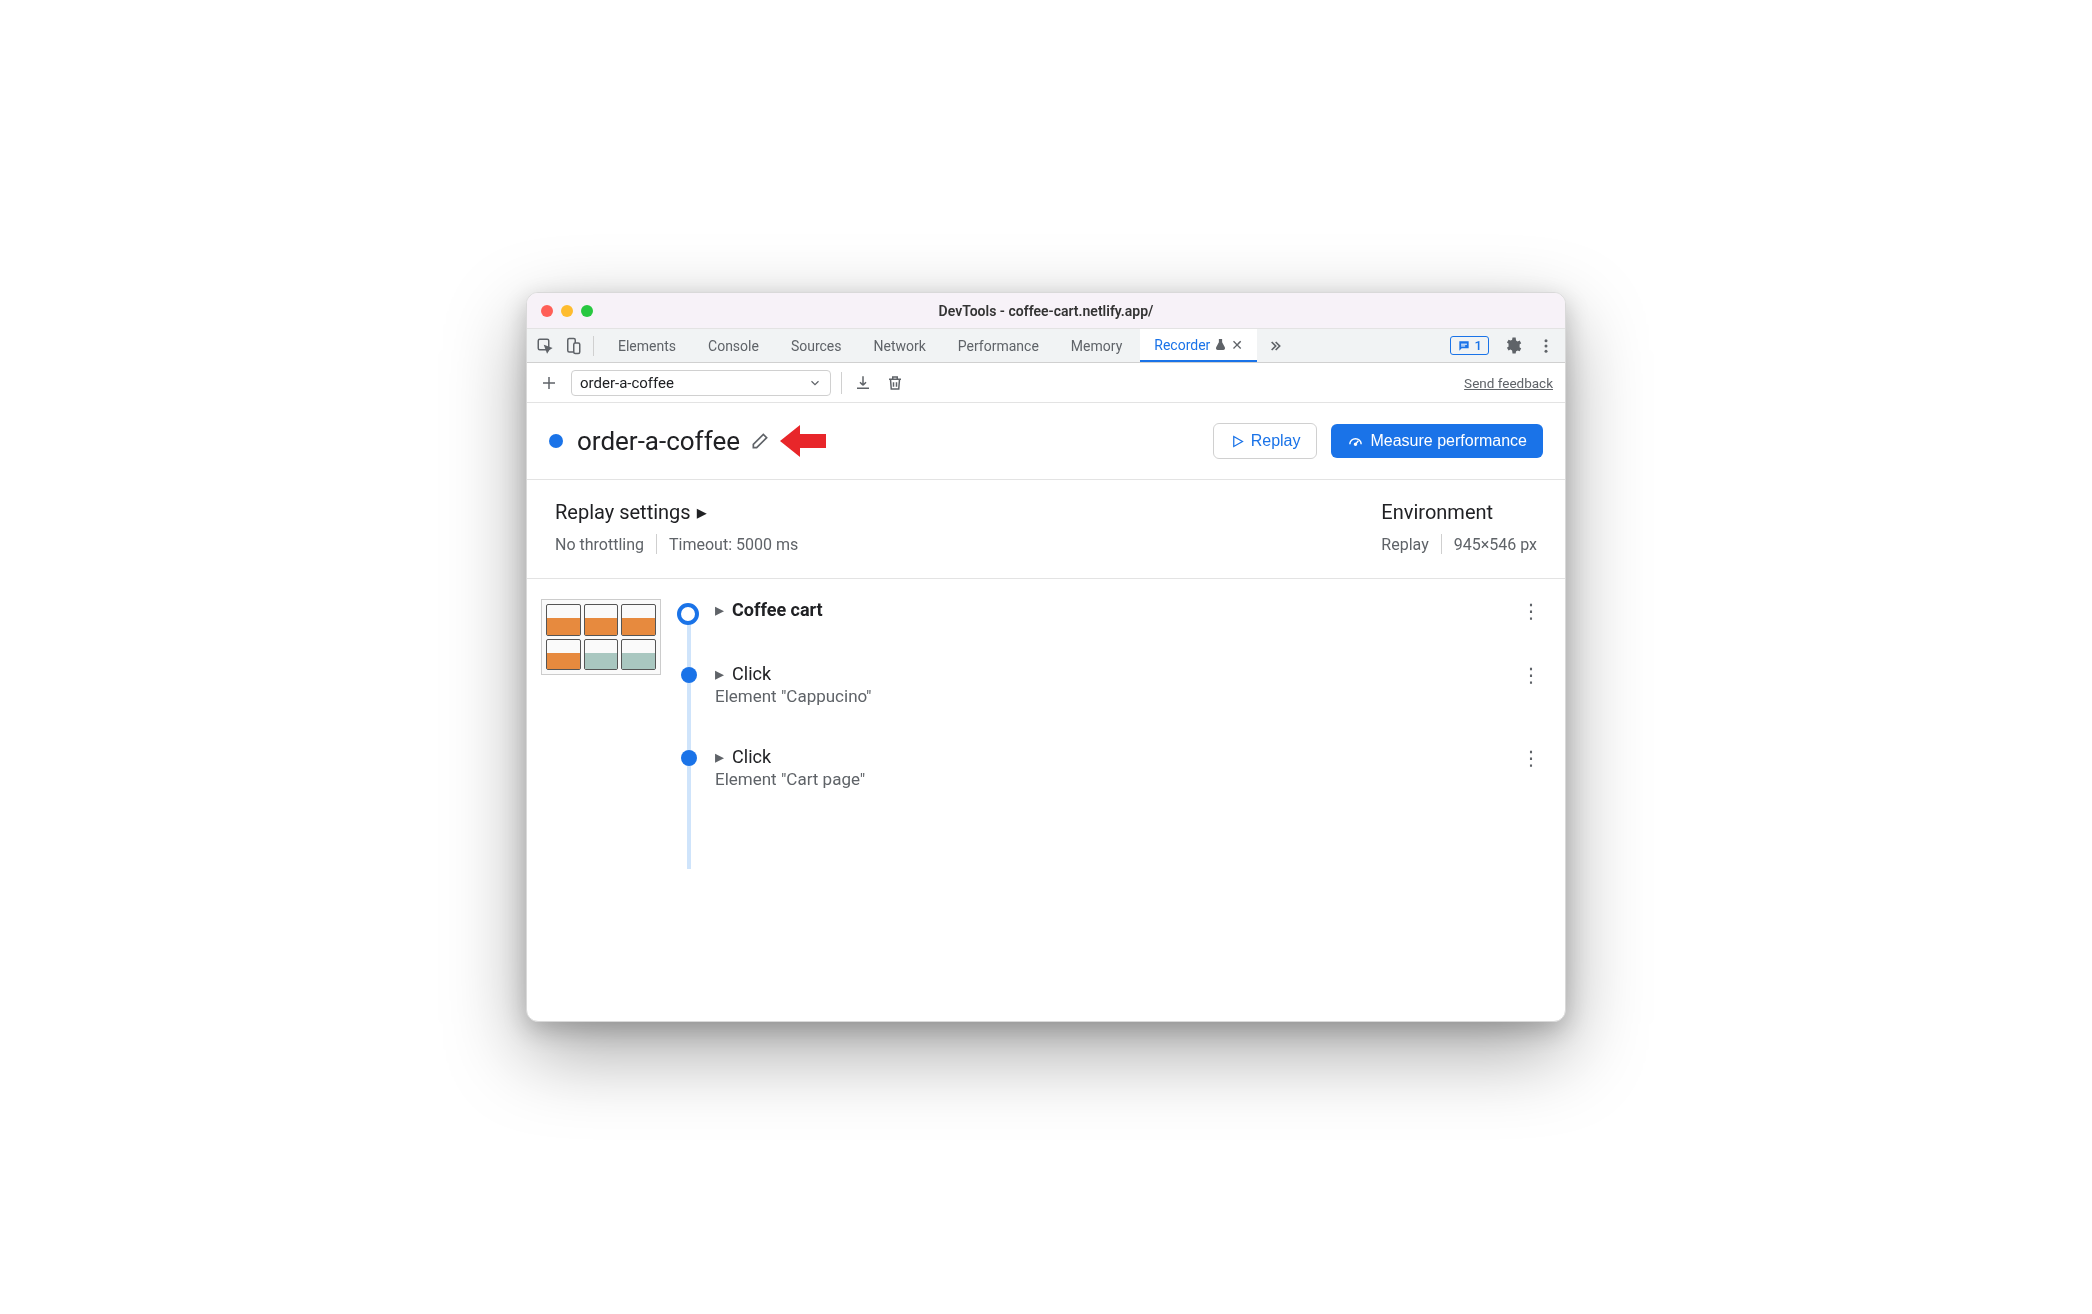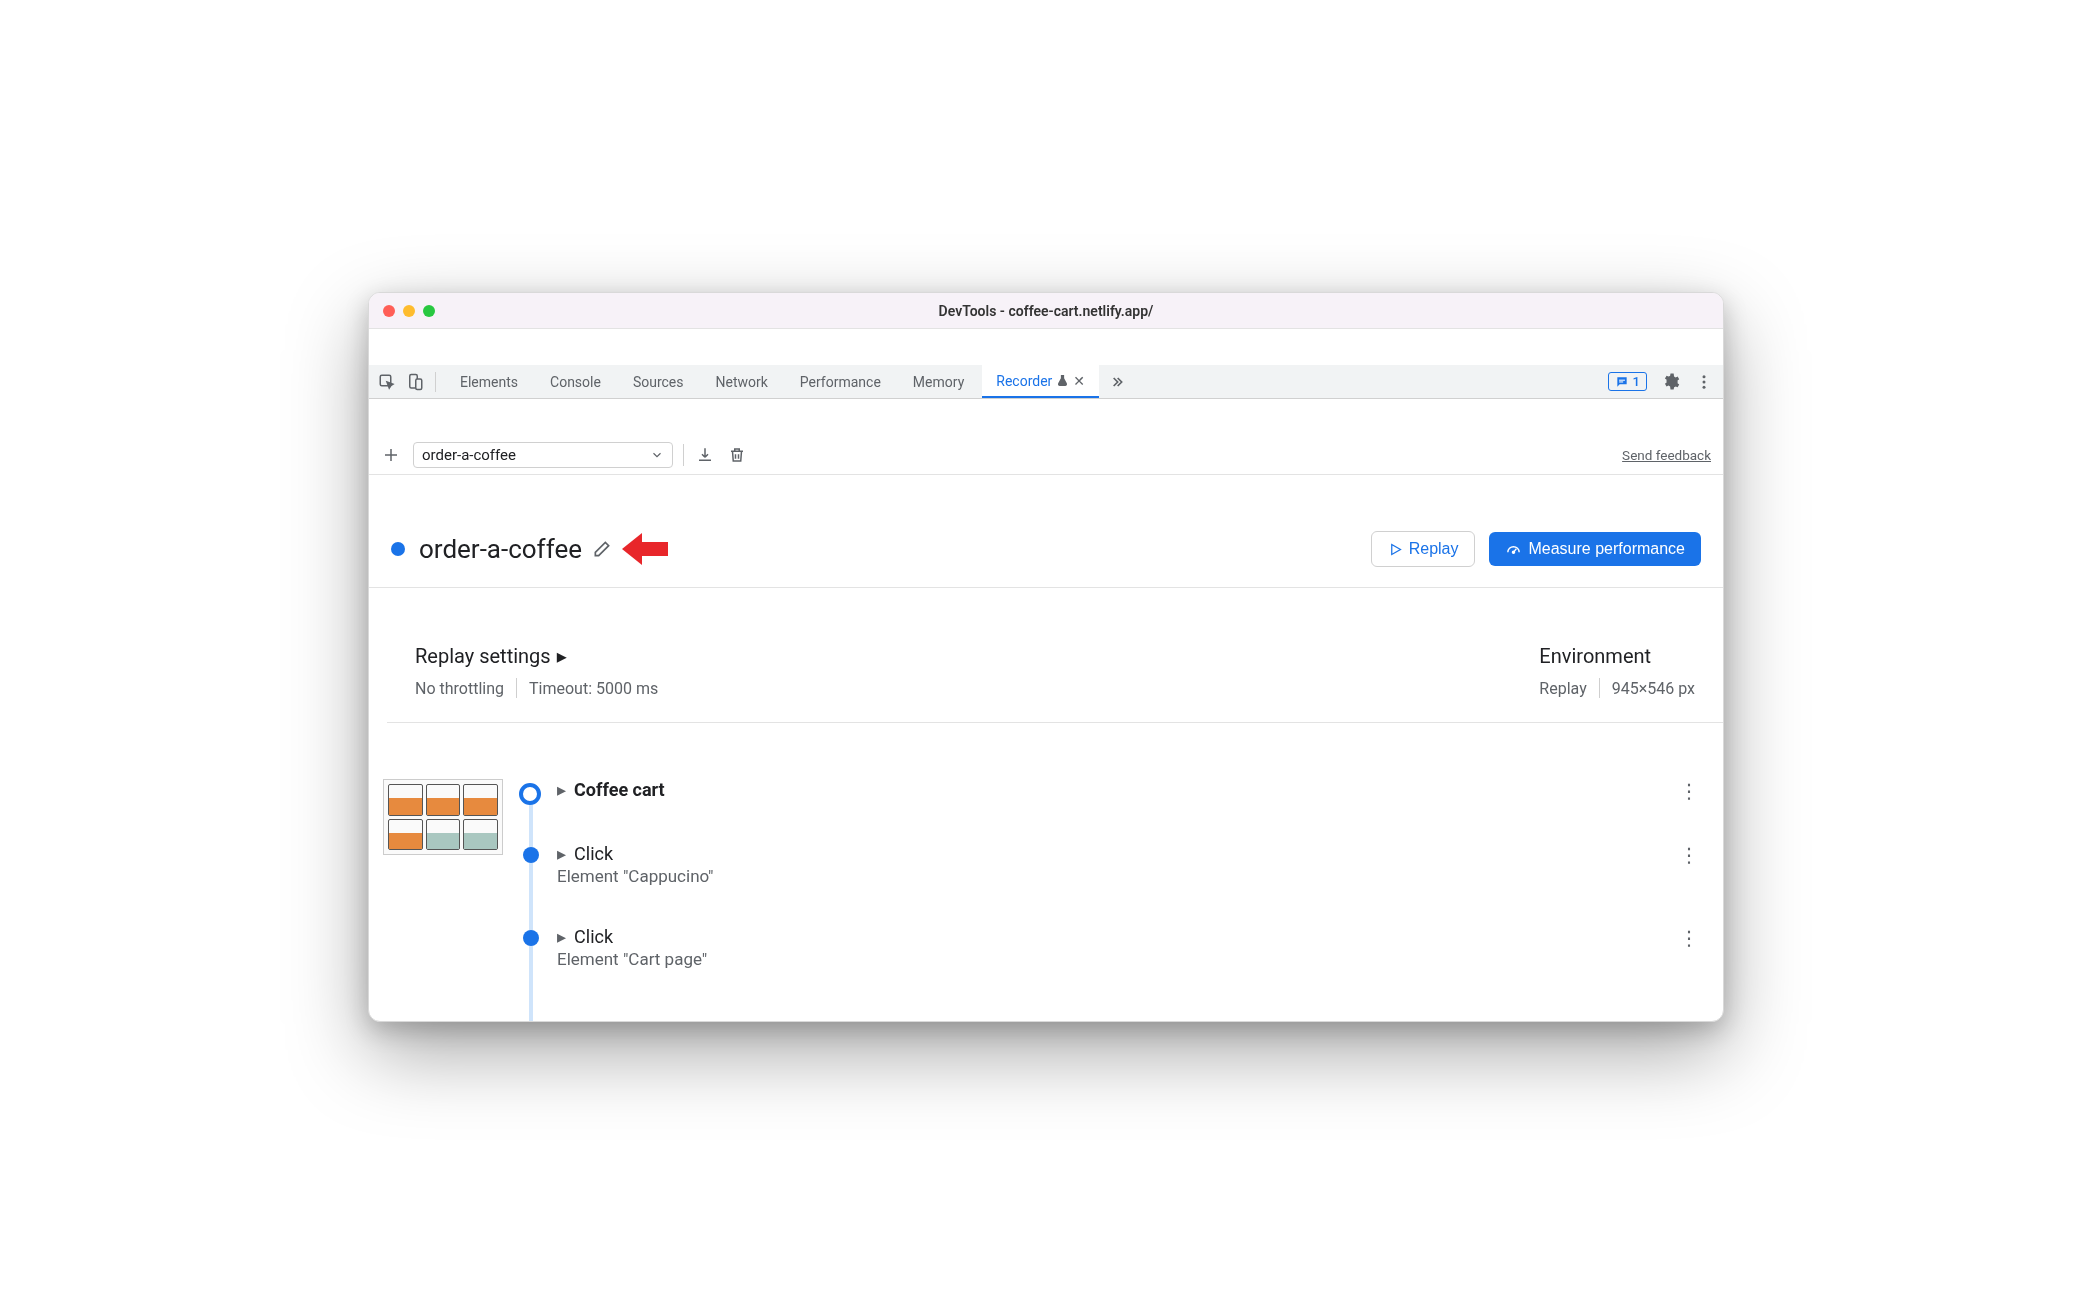--- a/index.html
+++ b/index.html
@@ -5,30 +5,29 @@
   * { box-sizing: border-box; margin: 0; padding: 0; }
   body {
     font-family: -apple-system, BlinkMacSystemFont, "Segoe UI", Roboto, Helvetica, Arial, sans-serif;
     background: #fff;
     display: flex;
     align-items: center;
     justify-content: center;
     min-height: 100vh;
   }
   .window {
-    width: 1356px;
+    width: 1040px;
     height: 730px;
     border-radius: 12px;
     background: #fff;
     box-shadow: 0 30px 80px rgba(0,0,0,0.35), 0 8px 24px rgba(0,0,0,0.2);
     overflow: hidden;
     border: 1px solid #d9d9d9;
     display: flex;
     flex-direction: column;
-    gap: 36px;
   }
   
   .titlebar {
     height: 36px;
     background: #f7f2f8;
     display: flex;
     align-items: center;
     padding: 0 14px;
     font-size: 14px;
     font-weight: 600;
@@ -104,21 +103,20 @@
     cursor:pointer; font-weight:500;
   }
   .btn-replay { border:1px solid #d0d0d0; color:#1a73e8; background:#fff;text-align:center; }
   .btn-measure { background:#1a73e8; color:#fff; border:none; }
 
   
   .settings-row {
     display:flex; padding: 20px 28px 24px 28px;
     border-bottom: 1px solid #e3e3e3;
     color:#202124;
-    margin-left:18px;
   }
   .settings-left, .settings-right { display:flex; flex-direction:column; gap:10px; }
   .settings-left { flex:1; }
   .sec-title { font-size: 20px; font-weight:400; display:flex; align-items:center; gap:6px;}
   .subrow { display:flex; align-items:center; gap:12px; color:#5f6368; font-size:16px;}
   .subdiv { width:1px; height:20px; background:#cfcfcf; }
 
   
   .steps-area {
     flex:1; overflow:auto; position:relative;

